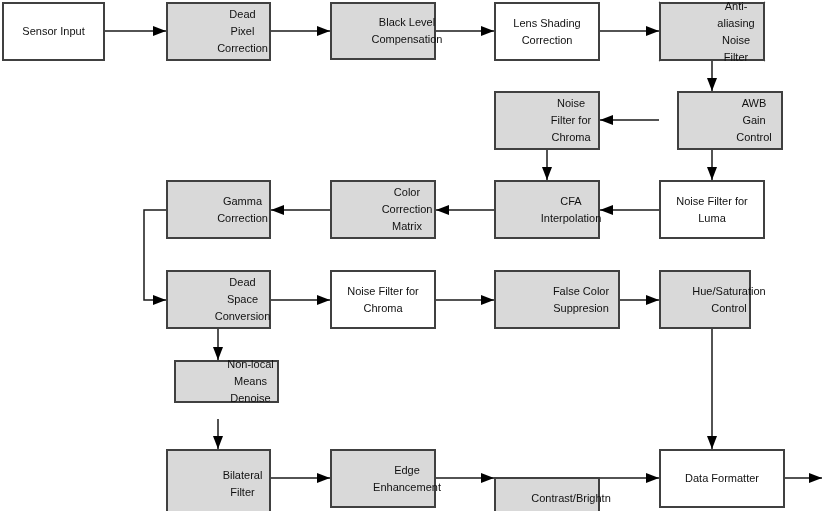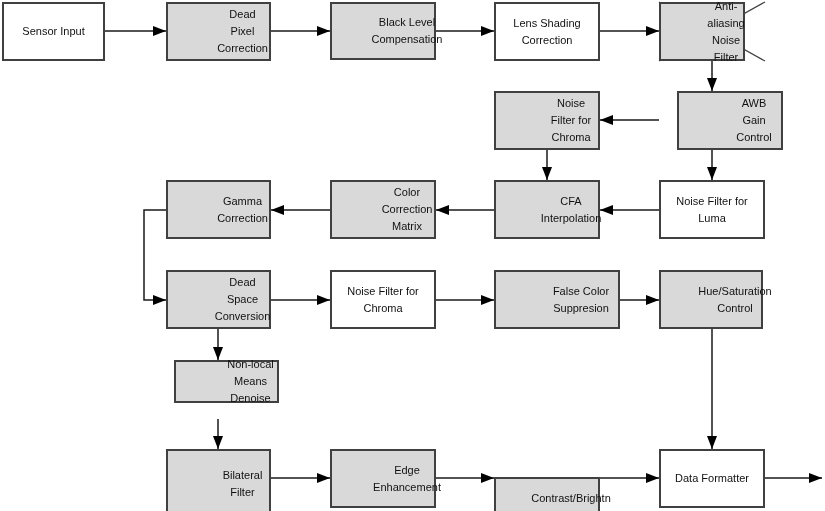--- a/index.html
+++ b/index.html
@@ -71,21 +71,21 @@
 Correction</span>
       </div>
       <div class="node shaded" style="left: 330px; top: 2px; width: 106px; height: 58px;">
         <span class="node-label">Black Level
 Compensation</span>
       </div>
       <div class="node plain" style="left: 494px; top: 2px; width: 106px; height: 59px;">
         <span class="node-label">Lens Shading
 Correction</span>
       </div>
-      <div class="node shaded" style="left: 659px; top: 2px; width: 86px; height: 59px;">
+      <div class="node shaded" style="left: 659px; top: 2px; width: 106px; height: 59px;">
         <span class="node-label">Anti-aliasing
 Noise Filter</span>
       </div>
       <div class="node shaded" style="left: 494px; top: 91px; width: 106px; height: 59px;">
         <span class="node-label">Noise Filter for
 Chroma</span>
       </div>
       <div class="node shaded" style="left: 677px; top: 91px; width: 106px; height: 59px;">
         <span class="node-label">AWB Gain
 Control</span>
@@ -111,36 +111,36 @@
 Conversion</span>
       </div>
       <div class="node plain" style="left: 330px; top: 270px; width: 106px; height: 59px;">
         <span class="node-label">Noise Filter for
 Chroma</span>
       </div>
       <div class="node shaded" style="left: 494px; top: 270px; width: 126px; height: 59px;">
         <span class="node-label">False Color
 Suppresion</span>
       </div>
-      <div class="node shaded" style="left: 659px; top: 270px; width: 104px; height: 59px;">
+      <div class="node shaded" style="left: 659px; top: 270px; width: 92px; height: 59px;">
         <span class="node-label">Hue/Saturation
 Control</span>
       </div>
       <div class="node shaded" style="left: 166px; top: 360px; width: 105px; height: 43px; margin-left: 8px;">
         <span class="node-label">Non-local Means
 Denoise</span>
       </div>
       <div class="node shaded" style="left: 166px; top: 449px; width: 105px; height: 70px;">
         <span class="node-label">Bilateral Filter</span>
       </div>
       <div class="node shaded" style="left: 330px; top: 449px; width: 106px; height: 59px;">
         <span class="node-label">Edge
 Enhancement</span>
       </div>
       <div class="node shaded" style="left: 494px; top: 449px; width: 106px; height: 59px; margin-top: 28px;">
         <span class="node-label">Contrast/Brightn
 ess Control</span>
       </div>
-      <div class="node plain" style="left: 659px; top: 449px; width: 106px; height: 59px;">
+      <div class="node plain" style="left: 659px; top: 449px; width: 126px; height: 59px;">
         <span class="node-label">Data Formatter</span>
       </div>
     </div>
 </div>
 
 </body></html>

